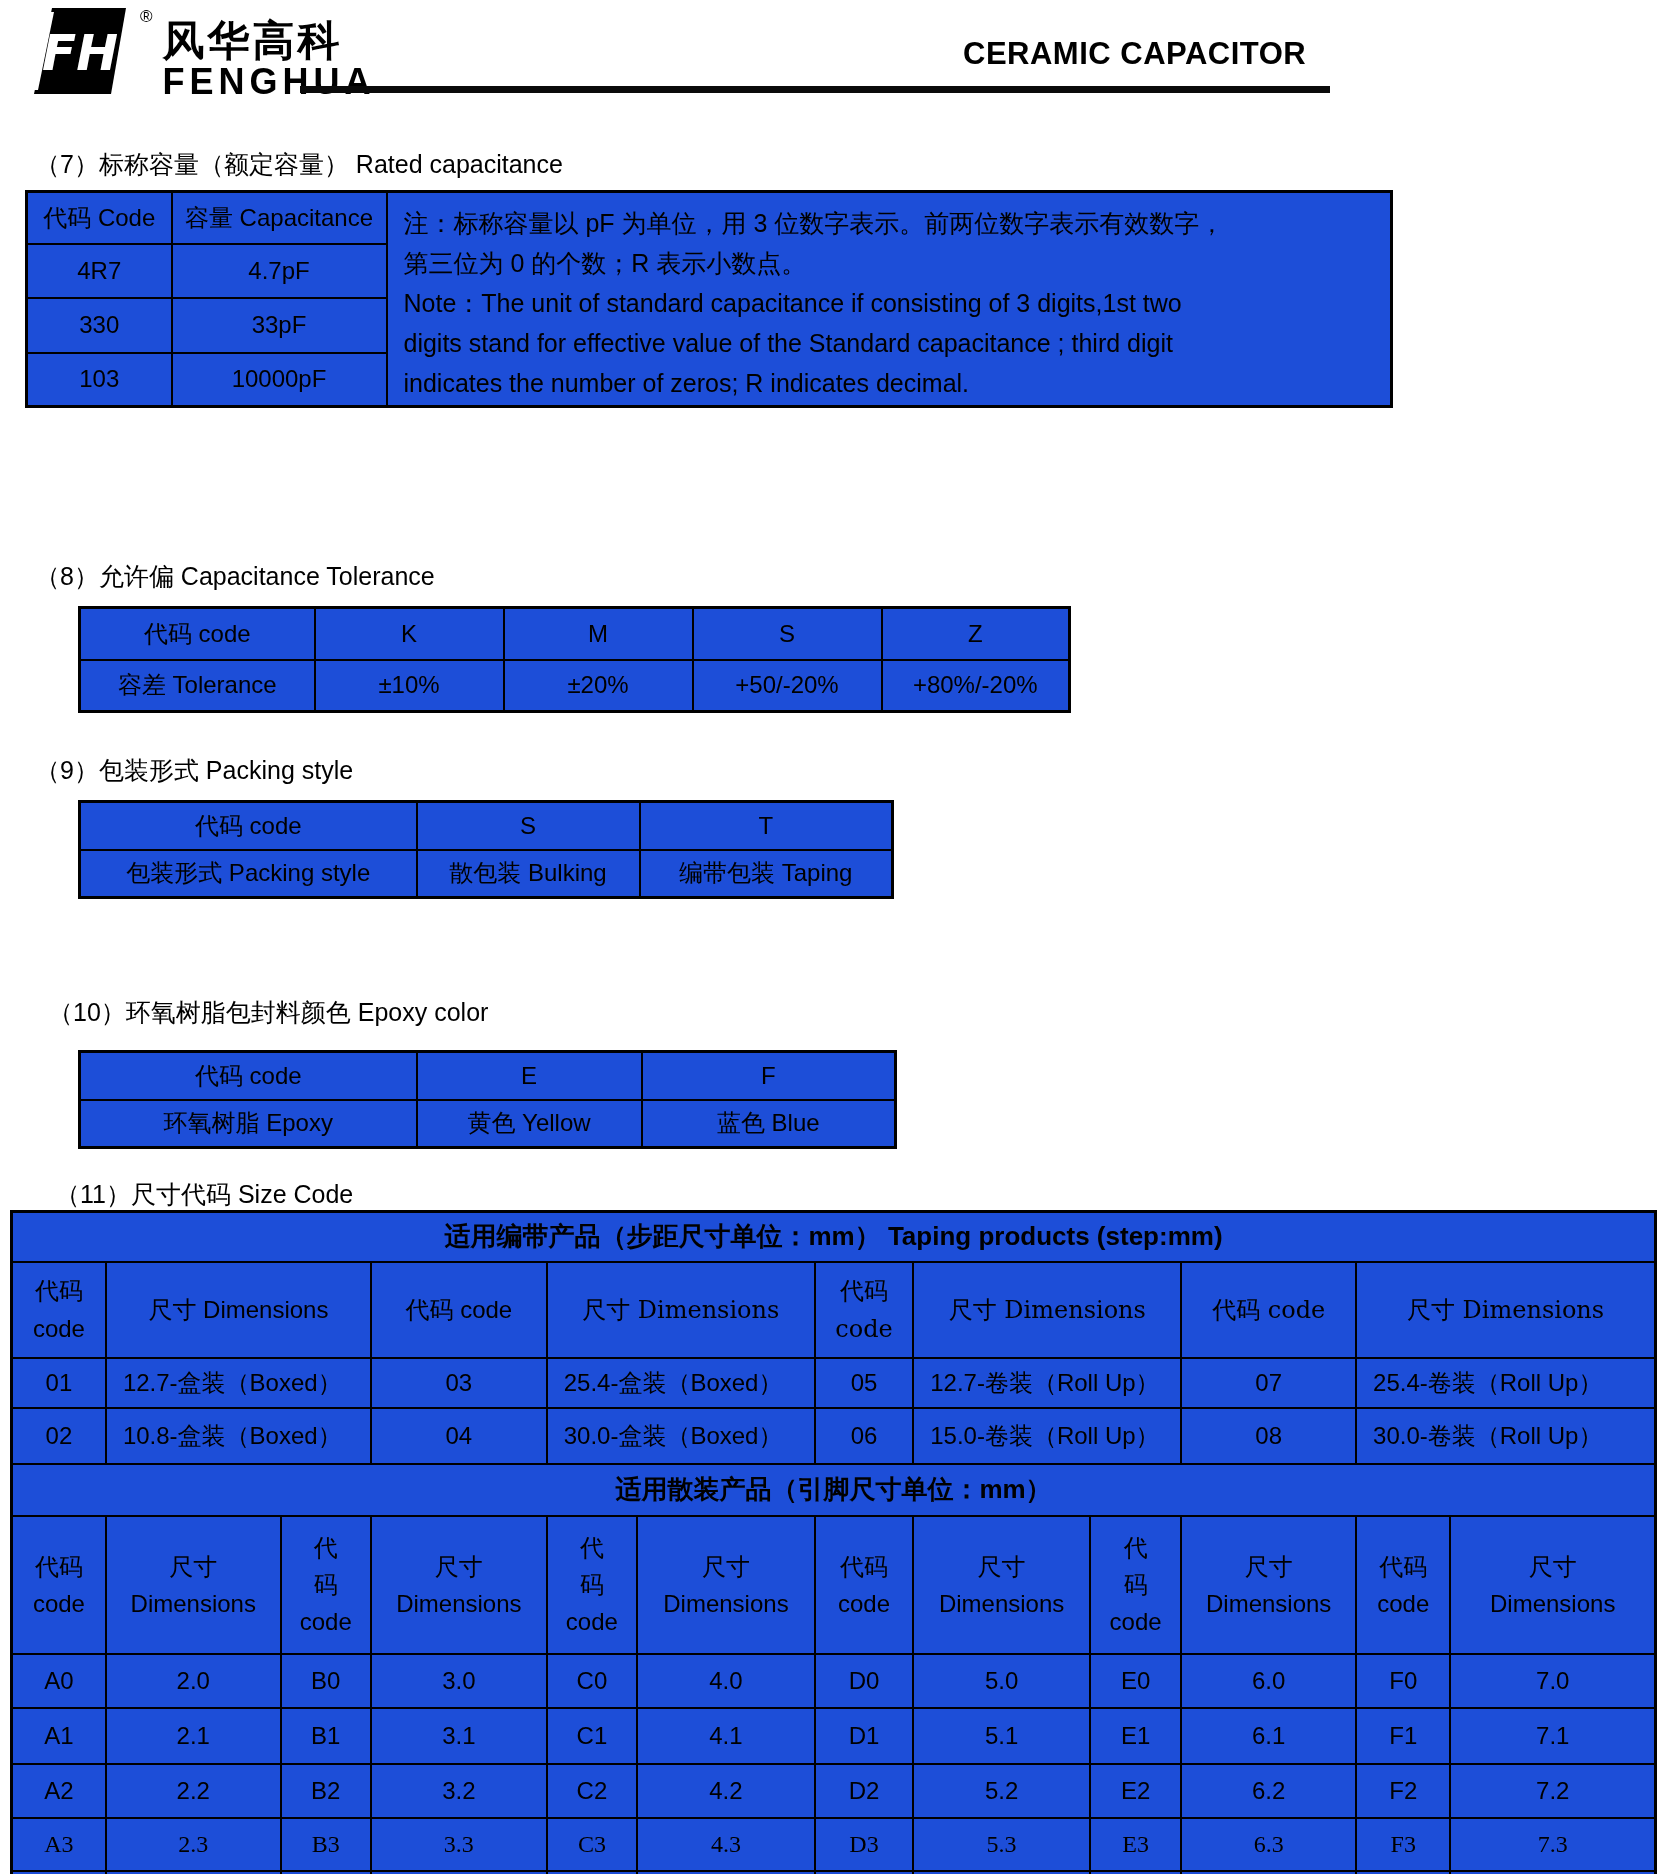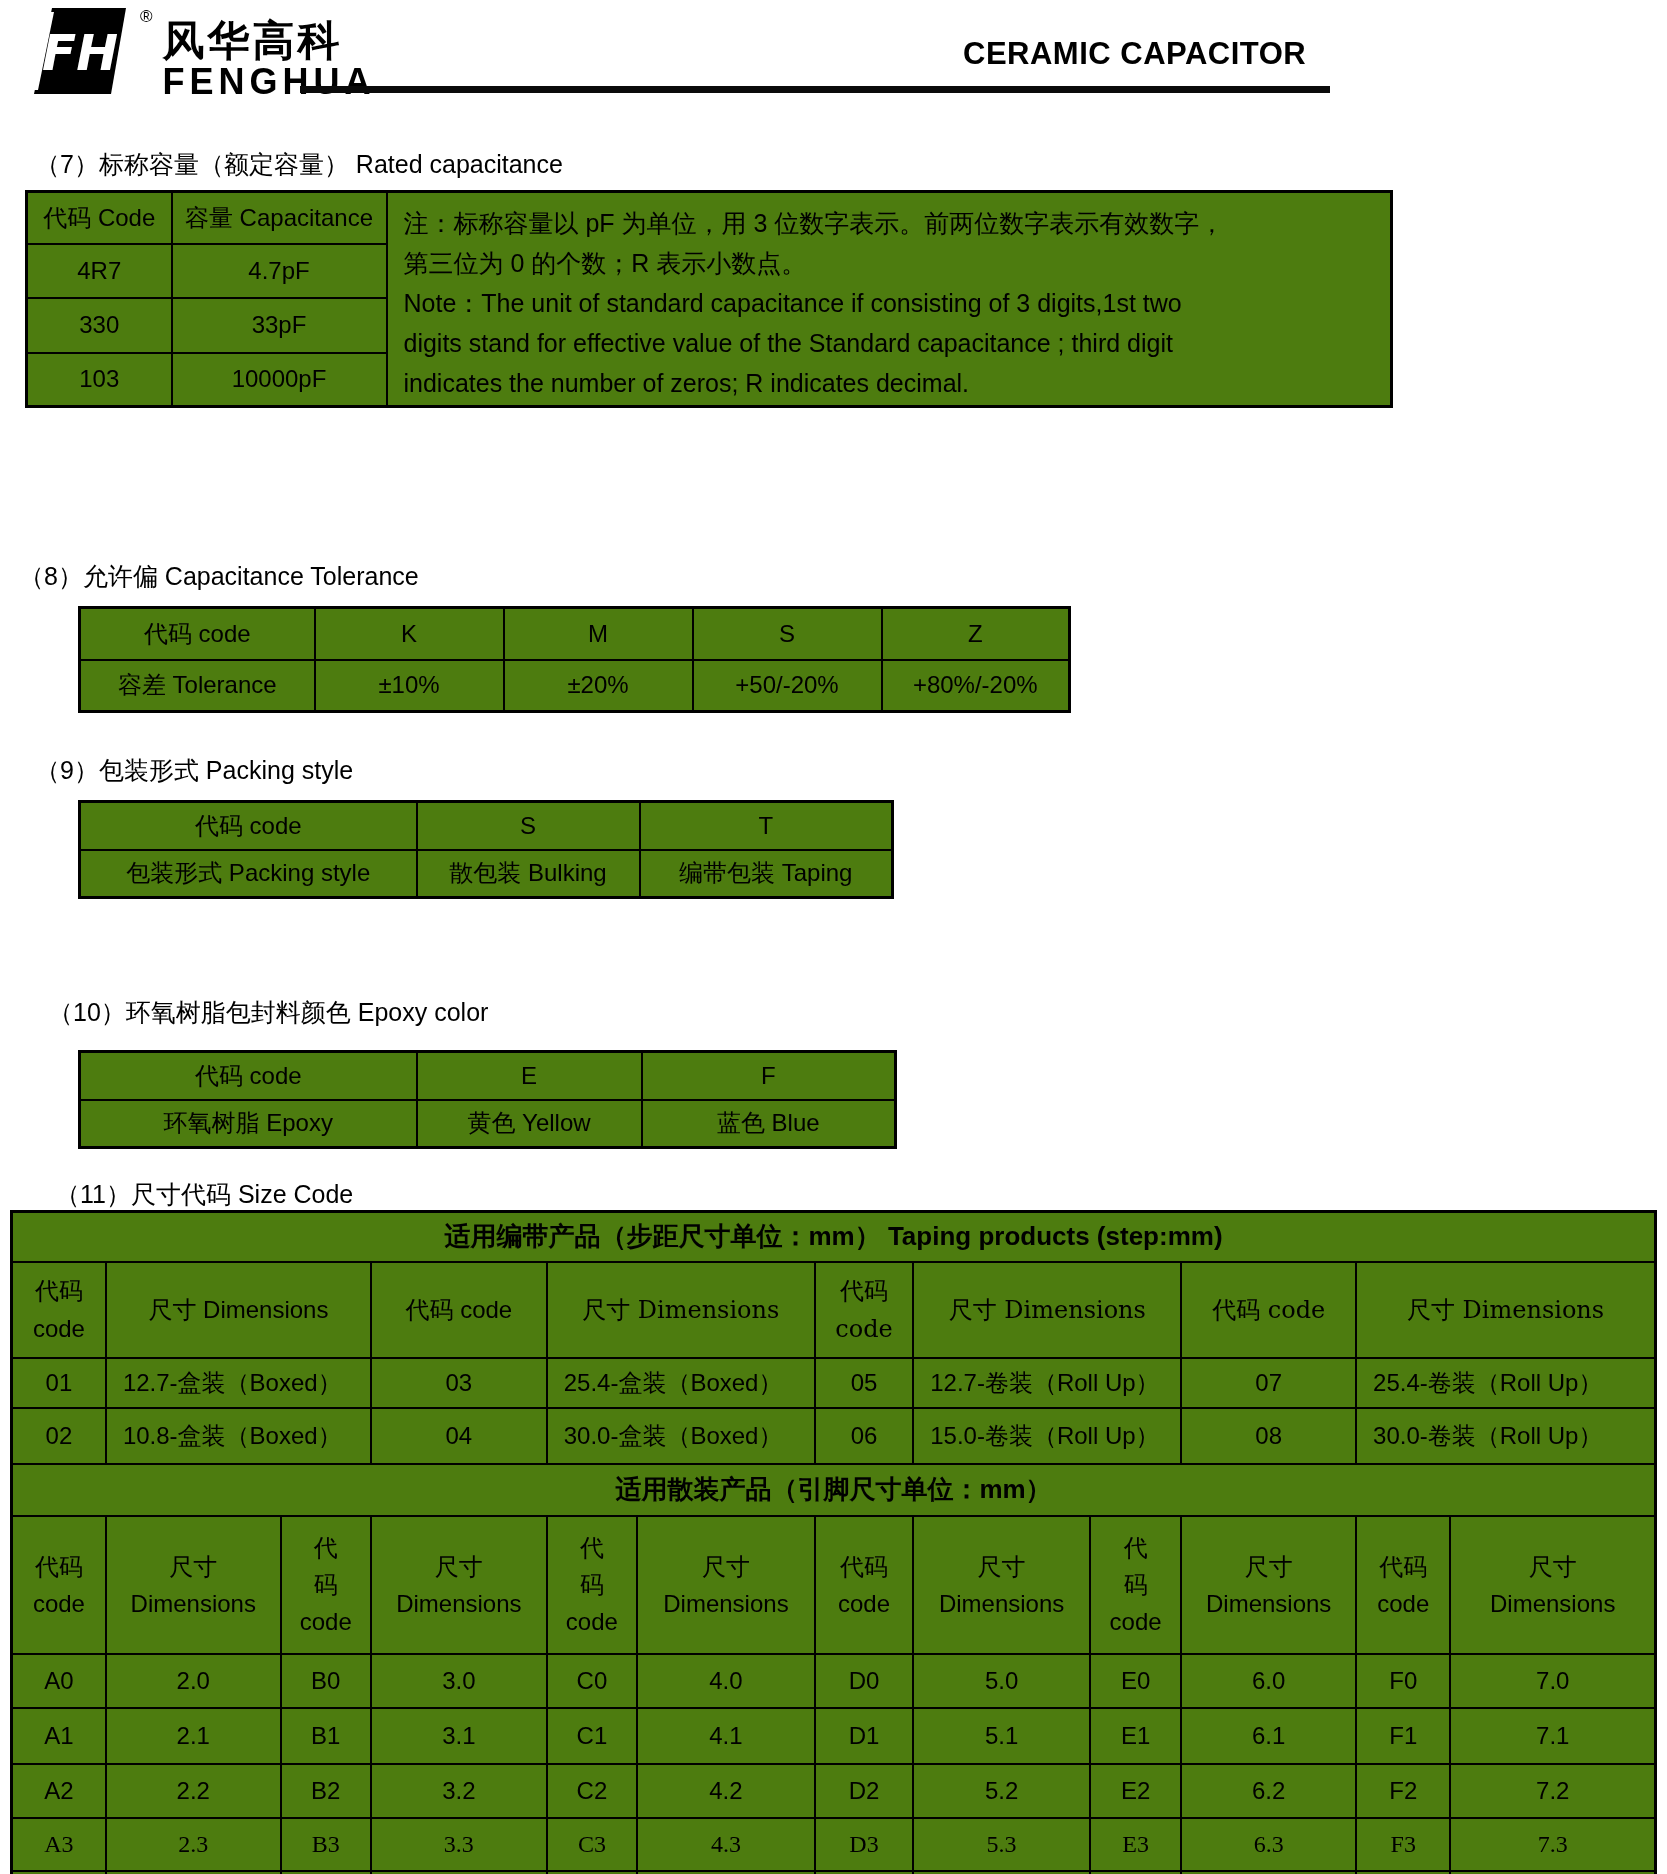--- a/index.html
+++ b/index.html
@@ -15,42 +15,42 @@
   .logo-mark { width:104px; height:90px; }
   .reg { font-size:17px; line-height:1; margin-top:2px; }
   .logo-text { display:flex; flex-direction:column; margin-top:14px; }
   .logo-cn { font-size:42px; font-weight:bold; letter-spacing:3px; line-height:1.0; }
   .logo-en { font-size:36px; font-weight:bold; letter-spacing:5px; line-height:1.1; }
   .doc-title { left:963px; top:36px; font-size:31px; font-weight:bold; letter-spacing:0.5px; }
   .header-rule { left:300px; top:86px; width:1030px; height:7px; background:#0a0a0a; }
 
   
   .heading { font-size:25px; }
-  table { border-collapse:collapse; table-layout:fixed; background:#4d7c0f; border:3px solid #000; }
+  table { border-collapse:collapse; table-layout:fixed; background:#1d4ed8; border:3px solid #000; }
   th,td {
     border:2px solid #000; font-size:24px; font-weight:normal;
     text-align:center; vertical-align:middle; white-space:pre-line; overflow:hidden;
   }
   .serif { font-family:"DejaVu Serif","Liberation Serif",serif; }
 
   
   #h7 { left:35px; top:148px; }
   #t7 { left:25px; top:190px; width:1365px; }
   #t7 tr:nth-child(1){ height:52px; }
   #t7 tr:nth-child(2){ height:54px; }
   #t7 tr:nth-child(3){ height:55px; }
   #t7 tr:nth-child(4){ height:54px; }
   #t7 td.note {
     text-align:left; vertical-align:top; padding:10px 16px 0 16px;
     font-size:25px; line-height:40px; white-space:normal;
   }
   #t7 .note .nline { display:block; }
 
   
-  #h8 { left:19px; top:560px; }
+  #h8 { left:35px; top:560px; }
   #t8 { left:78px; top:606px; width:990px; }
   #t8 tr { height:52px; }
 
   
   #h9 { left:35px; top:754px; }
   #t9 { left:78px; top:800px; width:813px; }
   #t9 tr { height:48px; }
 
   
   #h10 { left:48px; top:996px; }

